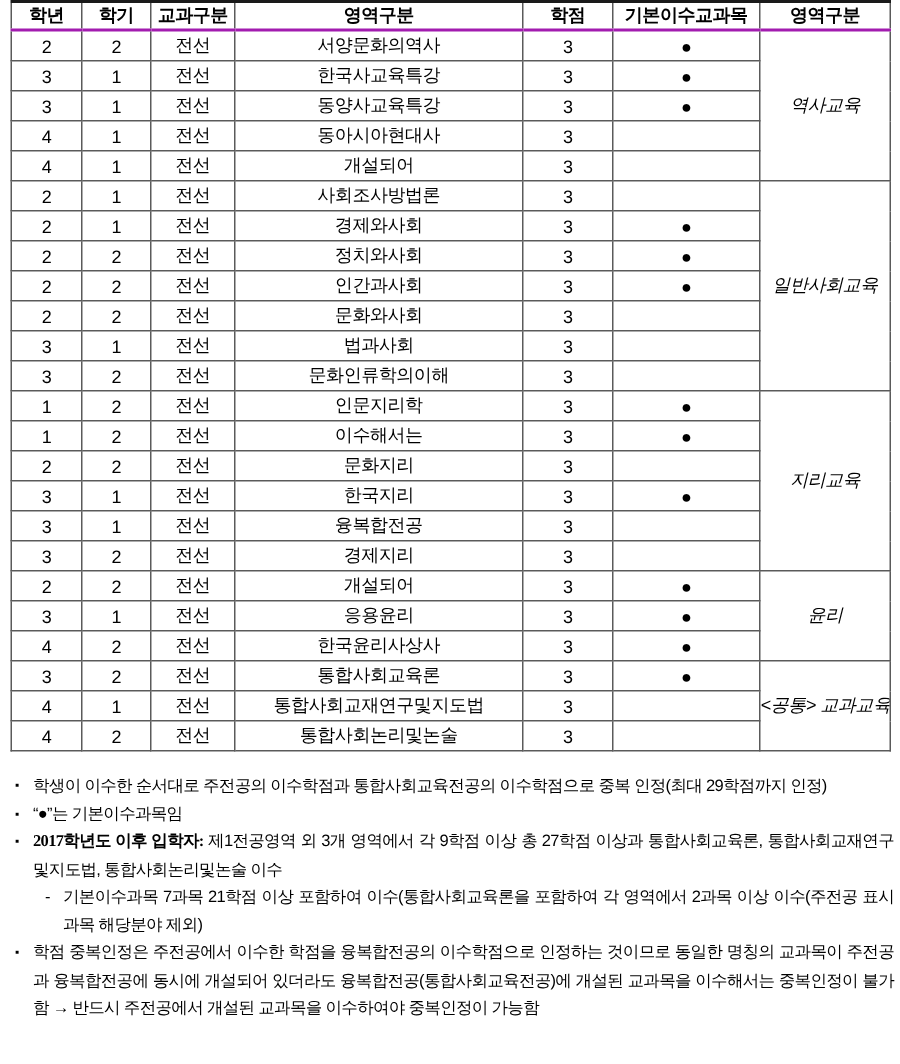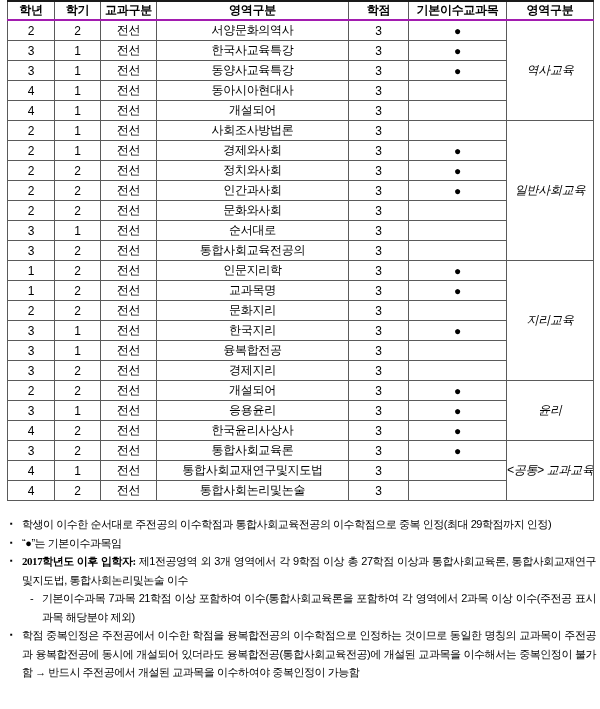--- a/index.html
+++ b/index.html
@@ -185,46 +185,46 @@
           <td>2</td>
           <td>전선</td>
           <td class="course">문화와사회</td>
           <td>3</td>
           <td class="dot"></td>
         </tr>
         <tr>
           <td>3</td>
           <td>1</td>
           <td>전선</td>
-          <td class="course">순서대로</td>
-          <td>3</td>
-          <td class="dot"></td>
-        </tr>
-        <tr>
-          <td>3</td>
-          <td>2</td>
-          <td>전선</td>
-          <td class="course">통합사회교육전공의</td>
+          <td class="course">법과사회</td>
+          <td>3</td>
+          <td class="dot"></td>
+        </tr>
+        <tr>
+          <td>3</td>
+          <td>2</td>
+          <td>전선</td>
+          <td class="course">문화인류학의이해</td>
           <td>3</td>
           <td class="dot"></td>
         </tr>
         <tr>
           <td>1</td>
           <td>2</td>
           <td>전선</td>
           <td class="course">인문지리학</td>
           <td>3</td>
           <td class="dot">●</td>
           <td class="area" rowspan="6">지리교육</td>
         </tr>
         <tr>
           <td>1</td>
           <td>2</td>
           <td>전선</td>
-          <td class="course">교과목명</td>
+          <td class="course">이수해서는</td>
           <td>3</td>
           <td class="dot">●</td>
         </tr>
         <tr>
           <td>2</td>
           <td>2</td>
           <td>전선</td>
           <td class="course">문화지리</td>
           <td>3</td>
           <td class="dot"></td>

